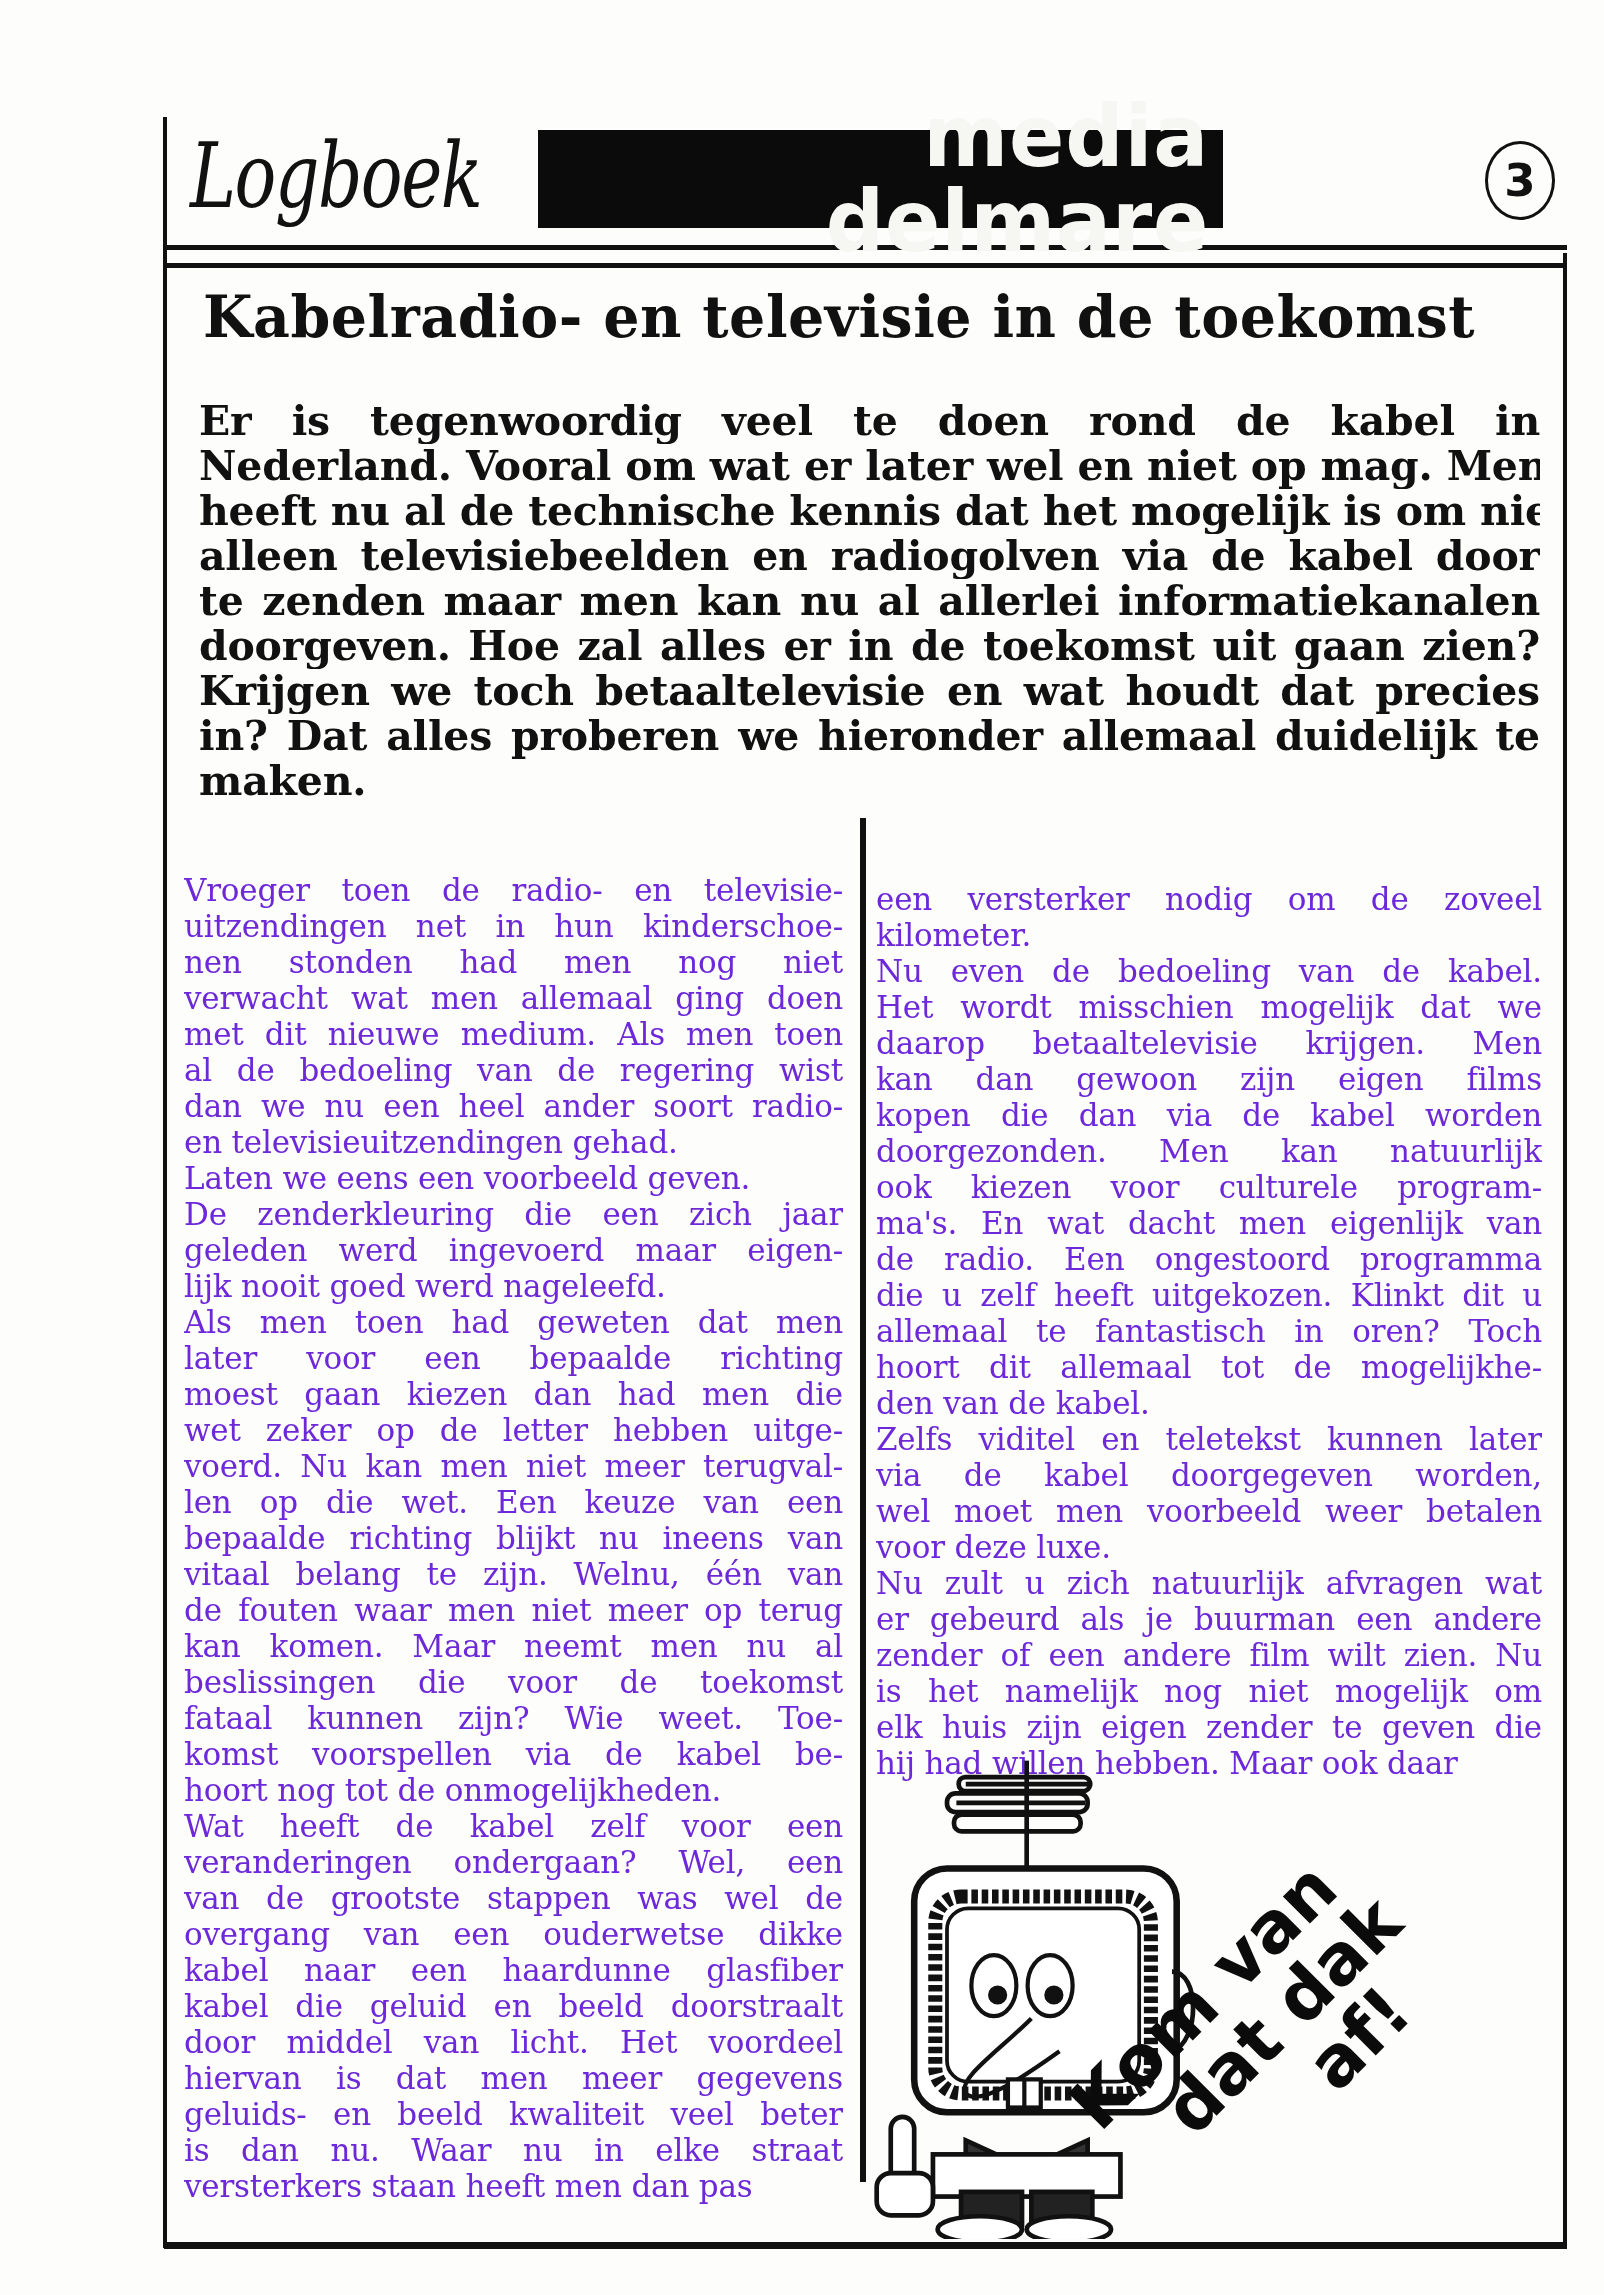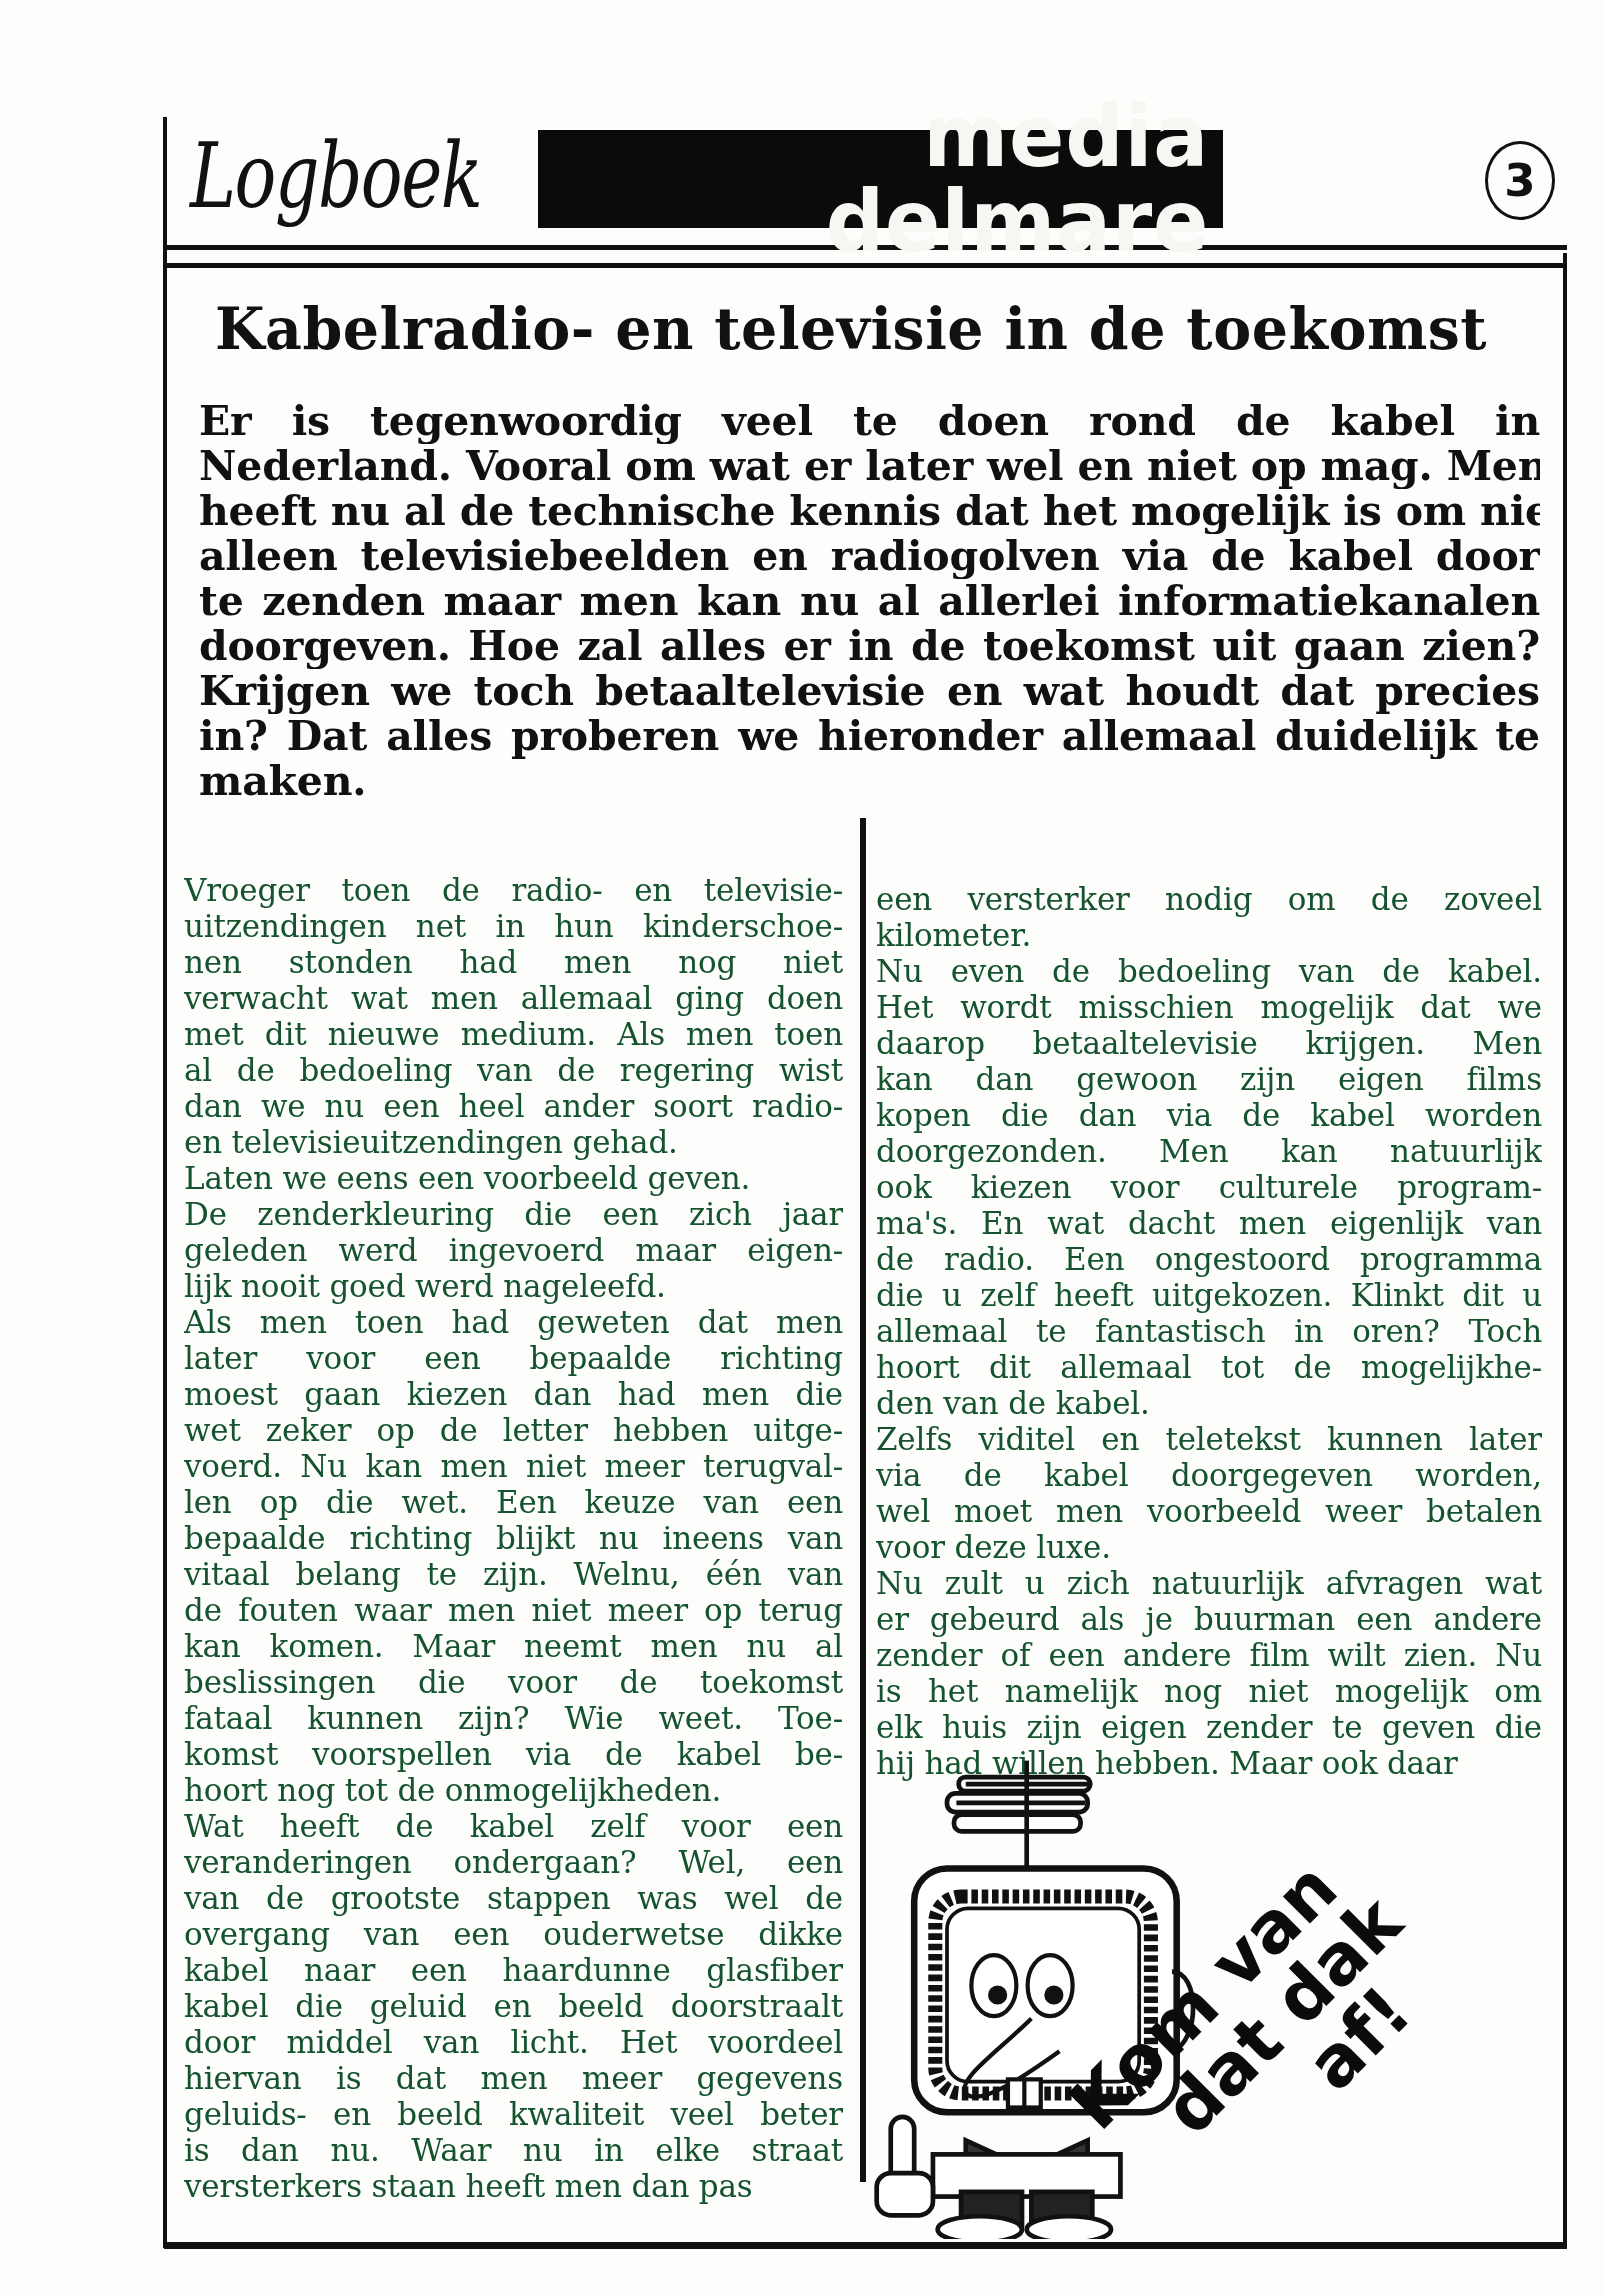--- a/index.html
+++ b/index.html
@@ -50,21 +50,21 @@
     left: 199px; top: 399px; width: 1341px;
     font-family: "DejaVu Serif", serif; font-weight: bold; font-size: 41px;
     line-height: 45px; text-align: justify; letter-spacing: -0.2px;
   }
   .lead .ln { display: block; text-align: justify; text-align-last: justify; white-space: nowrap; overflow: hidden; }
   .lead .ln.last { text-align-last: left; }
 
   
   .col {
     font-family: "DejaVu Serif", serif; font-size: 31px; line-height: 36px;
-    color: #14532d;
+    color: #6d28d9;
   }
   .col-left { left: 184px; top: 872px; width: 659px; }
   .col-right { left: 876px; top: 881px; width: 666px; }
   .col .ln { display: block; white-space: nowrap; text-align: justify; text-align-last: justify; overflow: hidden; letter-spacing: -0.2px; }
   .col .ln.last { text-align-last: left; }
 
   
   .cartoon { left: 872px; top: 1751px; width: 675px; height: 488px; }
   .slogan {
     left: 1097px; top: 1904px; width: 422px; height: 300px;
@@ -86,21 +86,21 @@
 <div class="abs rule-top2"></div>
 <div class="abs rule-bottom"></div>
 <div class="abs col-divider"></div>
 
 <div class="abs logo-script">Logboek</div>
 <div class="abs logo-box">
   <span>media delmare</span>
 </div>
 <div class="abs page-num">3</div>
 
-<h1 class="abs title" style="margin:16px">Kabelradio- en televisie in de toekomst</h1>
+<h1 class="abs title" style="margin:4px">Kabelradio- en televisie in de toekomst</h1>
 <div class="abs lead" id="lead">
     <span class="ln">Er is tegenwoordig veel te doen rond de kabel in</span>
     <span class="ln">Nederland. Vooral om wat er later wel en niet op mag. Men</span>
     <span class="ln">heeft nu al de technische kennis dat het mogelijk is om niet</span>
     <span class="ln">alleen televisiebeelden en radiogolven via de kabel door</span>
     <span class="ln">te zenden maar men kan nu al allerlei informatiekanalen</span>
     <span class="ln">doorgeven. Hoe zal alles er in de toekomst uit gaan zien?</span>
     <span class="ln">Krijgen we toch betaaltelevisie en wat houdt dat precies</span>
     <span class="ln">in? Dat alles proberen we hieronder allemaal duidelijk te</span>
     <span class="ln last">maken.</span>

